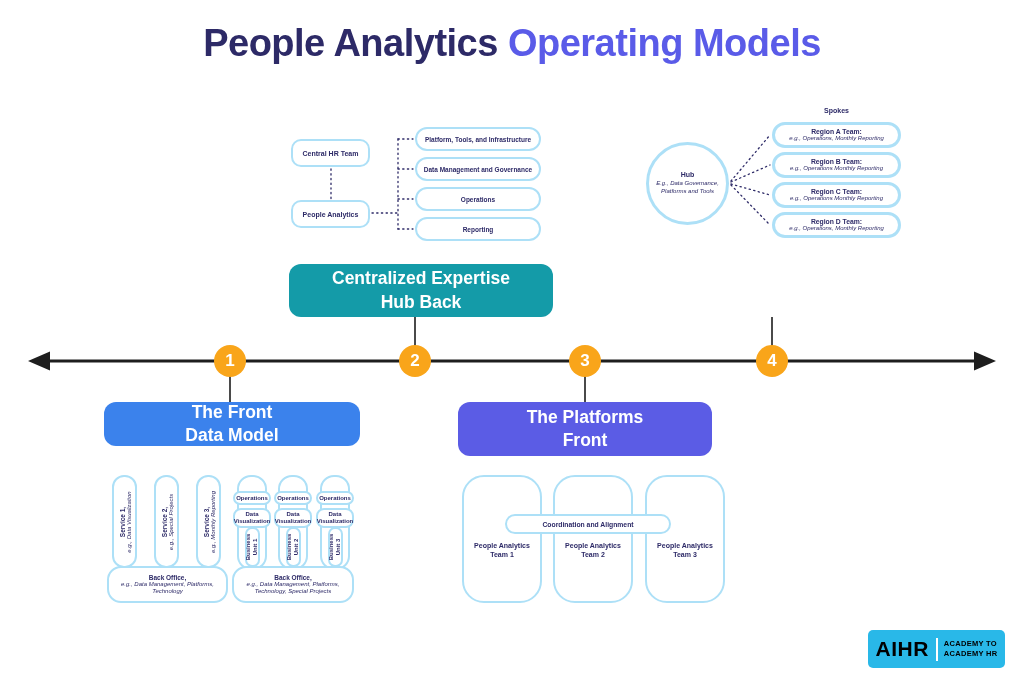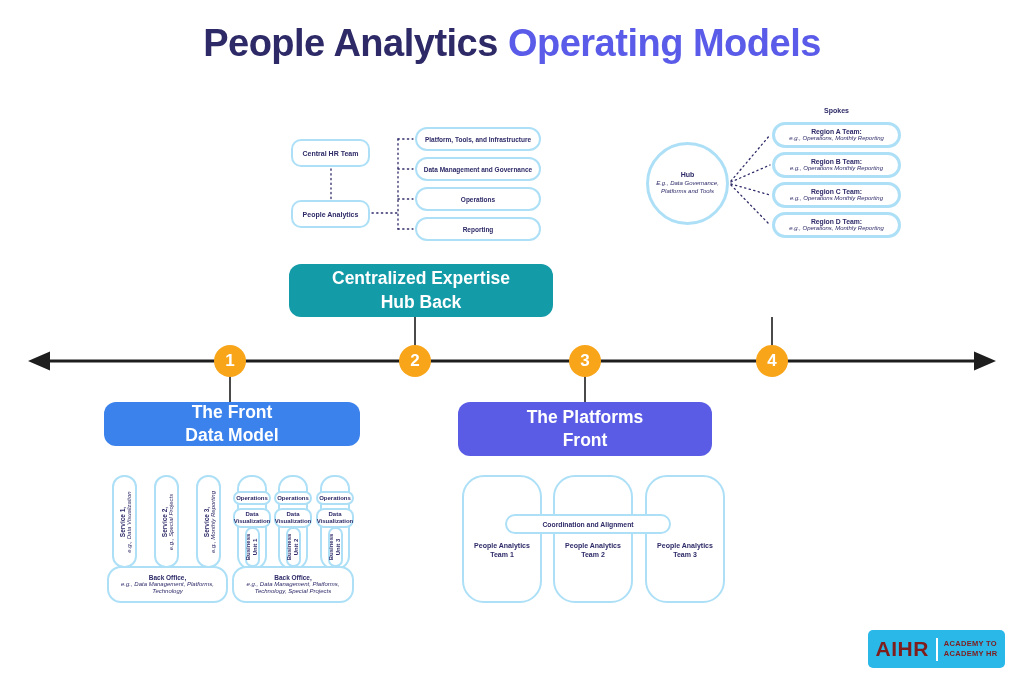--- a/index.html
+++ b/index.html
@@ -70,21 +70,21 @@
   .bupill .vtext div{font-size:6px;font-weight:700;line-height:1.2;}
 
   
   .team{width:80px;height:128px;border-radius:22px;justify-content:flex-start;}
   .team .tlabel{margin-top:64px;font-size:7px;font-weight:700;line-height:1.3;}
   .coord{left:505px;top:514px;width:166px;height:20px;border-radius:10px;z-index:3;
          font-size:6.8px;font-weight:700;}
 
   
   .logo{position:absolute;left:868px;top:630px;width:137px;height:38px;border-radius:5px;
-        background:var(--sky);display:flex;align-items:center;justify-content:center;color:#7f1d1d;}
+        background:var(--sky);display:flex;align-items:center;justify-content:center;color:#000000;}
   .logo .brand{font-size:21px;font-weight:800;letter-spacing:0.5px;}
   .logo .div{width:2px;height:23px;background:#fff;margin:0 6px 0 7px;}
   .logo .tag{font-size:7.5px;font-weight:700;line-height:1.35;letter-spacing:0.3px;}
 </style>
 </head>
 <body>
 
 <div id="stage">
 
   <div class="title">

